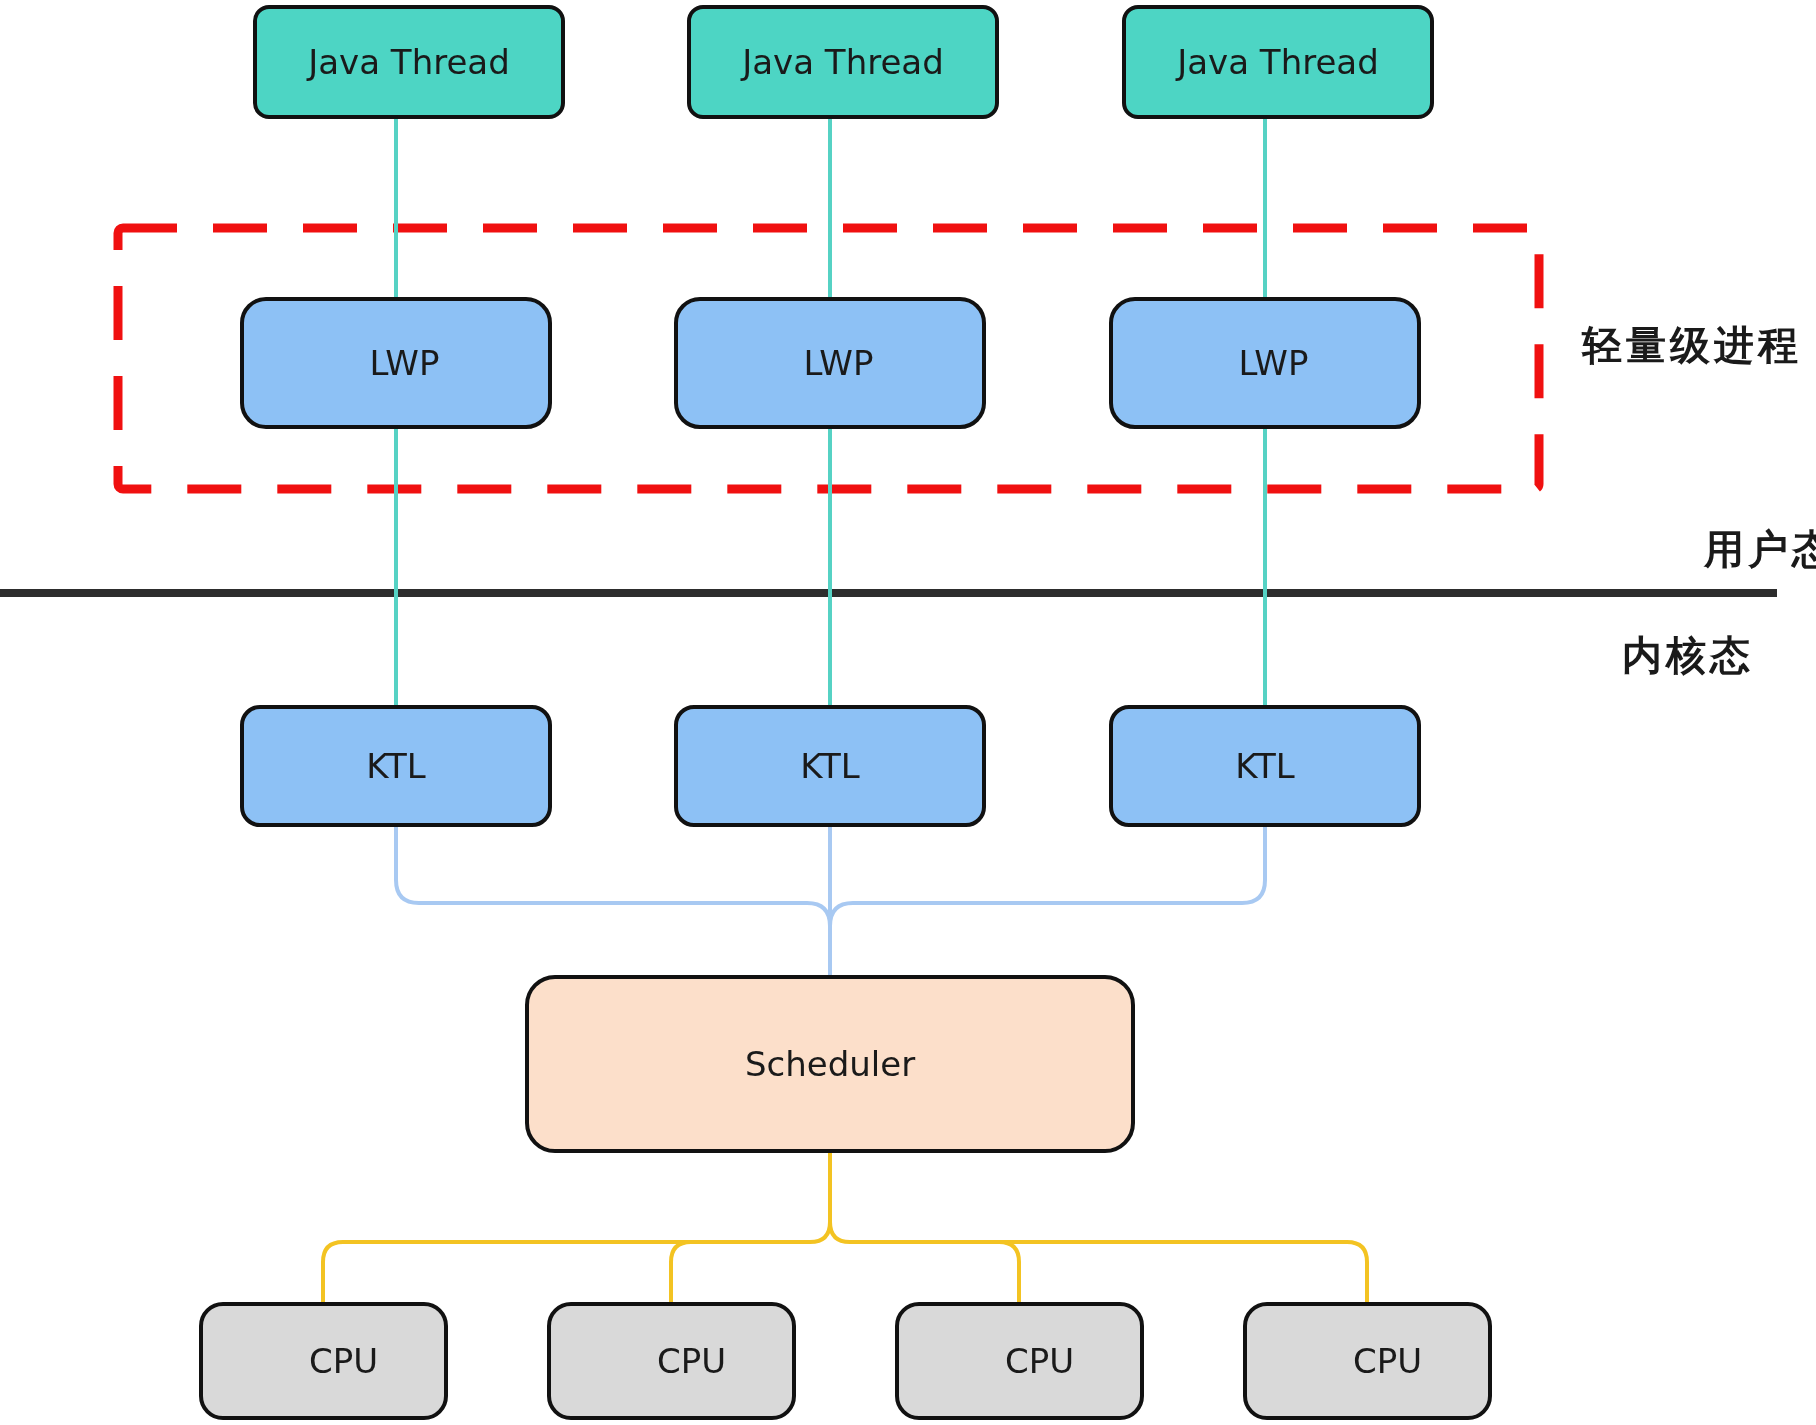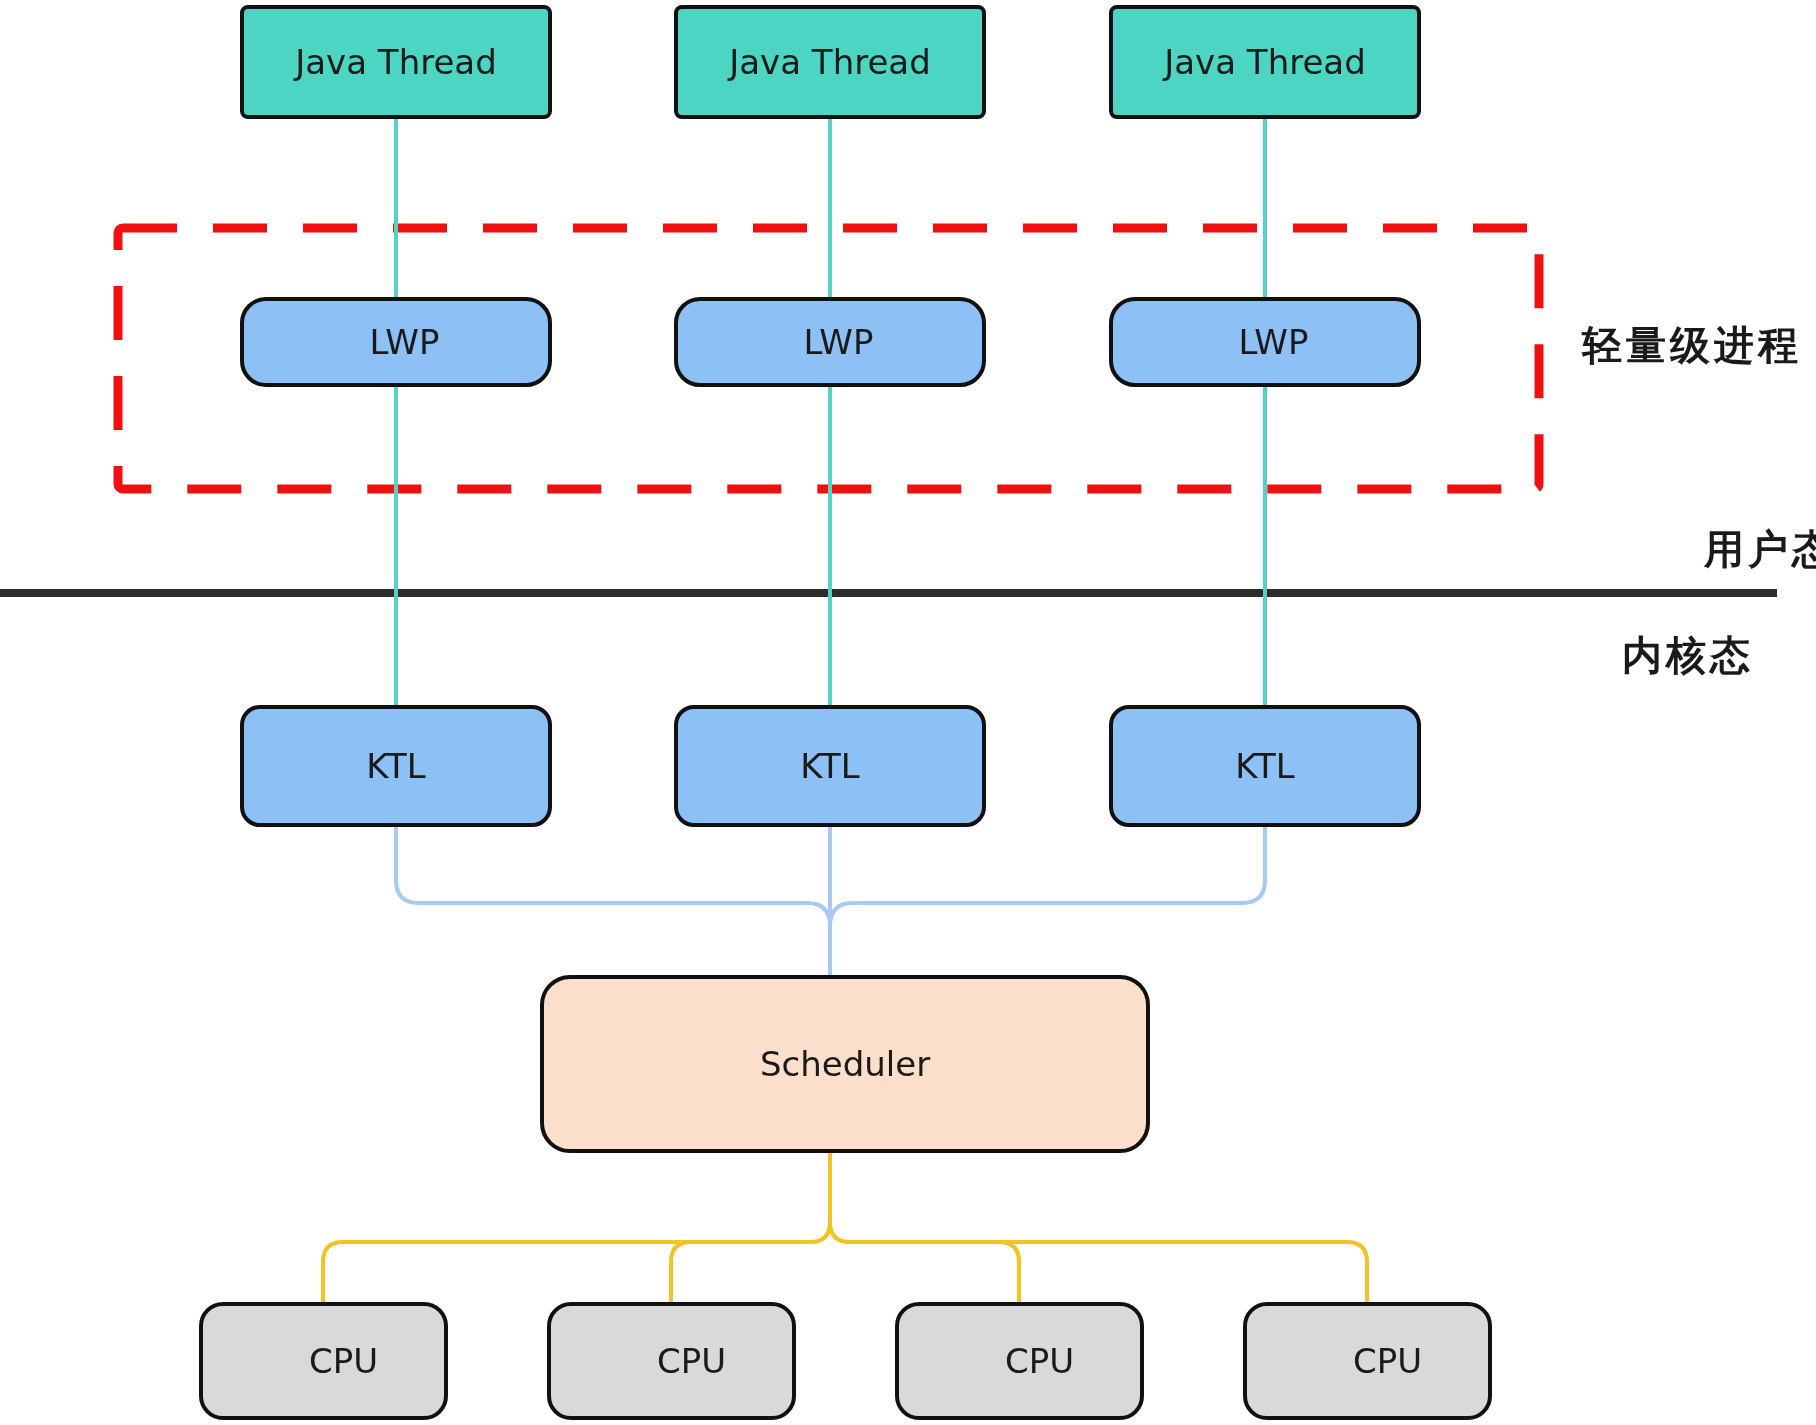--- a/index.html
+++ b/index.html
@@ -8,25 +8,25 @@
     font-family:"DejaVu Sans","Liberation Sans",sans-serif;
     overflow:hidden; background:#ffffff;
   }
   svg.connectors { position:absolute; left:0; top:0; }
   .box {
     position:absolute; box-sizing:border-box;
     border:4px solid var(--box-border);
     display:flex; align-items:center; justify-content:center;
     font-size:34px; color:var(--text-color); white-space:nowrap;
   }
-  .java { width:312px; height:114px; top:5px;  border-radius:8px; background:var(--java-thread-fill); }
-  .lwp  { width:312px; height:90px; top:297px; border-radius:26px; background:var(--lwp-ktl-fill);padding-left:17px; }
+  .java { width:312px; height:114px; top:5px;  border-radius:16px; background:var(--java-thread-fill);margin-left:13px; }
+  .lwp  { width:312px; height:132px; top:297px; border-radius:26px; background:var(--lwp-ktl-fill);padding-left:17px; }
   .ktl  { width:312px; height:122px; top:705px; border-radius:20px; background:var(--lwp-ktl-fill); }
   .col1 { left:240px; } .col2 { left:674px; } .col3 { left:1109px; }
-  .sched{ left:525px; top:975px; width:610px; height:178px; border-radius:30px; background:var(--scheduler-fill);margin-left:15px; }
+  .sched{ left:525px; top:975px; width:610px; height:178px; border-radius:30px; background:var(--scheduler-fill); }
   .cpu  { width:249px; height:118px; top:1302px; border-radius:24px; background:var(--cpu-fill);padding-left:40px; }
   .cpu1 { left:199px; } .cpu2 { left:547px; } .cpu3 { left:895px; } .cpu4 { left:1243px; }
   .zh-label {
     position:absolute; font-size:40px; font-weight:bold;
     letter-spacing:4px; color:var(--text-color); white-space:nowrap;
   }
   .lbl-lwp    { left:1582px; top:318px; }
   .lbl-user   { left:1704px; top:522px; }
   .lbl-kernel { left:1622px; top:628px; }
 </style>

